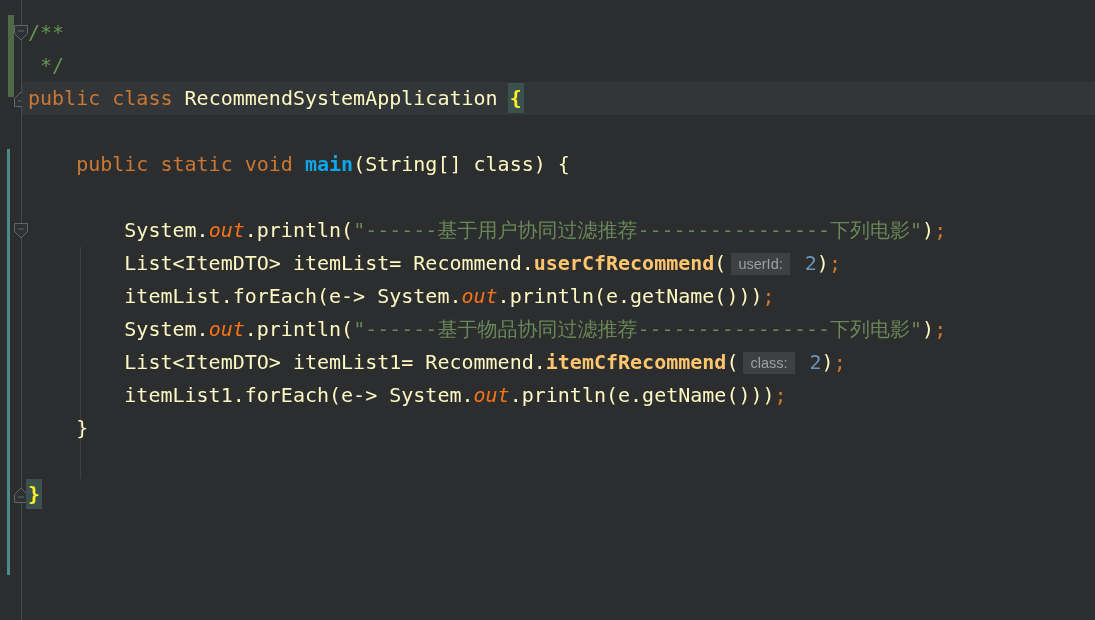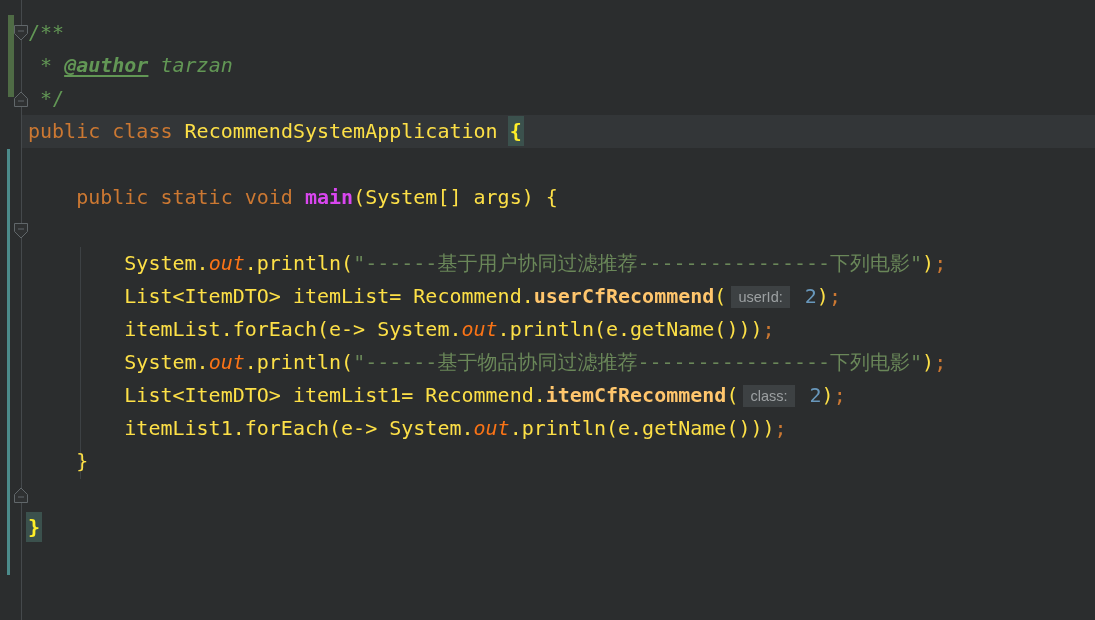--- a/index.html
+++ b/index.html
@@ -21,27 +21,27 @@
   .code { position: absolute; left: 0; top: 16px; right: 0; }
   .line {
     height: 33px; line-height: 33px; white-space: pre;
     margin-left: 22px; padding-left: 6px;
     font: 20px/33px "DejaVu Sans Mono", monospace;
     color: #a9b7c6;
   }
   .line.current { background: #333638; }
   
   .tk-kw     { color: #cc7832; }
-  .tk-def    { color: #fde047; }
+  .tk-def    { color: #fef9c3; }
   .tk-doc    { color: #629755; }
   .tk-doctag { color: #629755; font-style: italic; font-weight: bold;
                text-decoration: underline; text-underline-offset: 3px; }
   .tk-docit  { color: #629755; font-style: italic; }
   .tk-ann    { color: #bbb529; }
-  .tk-fn     { color: #d946ef; font-weight: bold; }
+  .tk-fn     { color: #0ea5e9; font-weight: bold; }
   .tk-str    { color: #6a8759; }
   .tk-field  { color: #f97316; font-style: italic; }
   .tk-num    { color: #6897bb; }
   .tk-semi   { color: #cc7832; }
   .tk-sm     { color: #ffc66d; font-weight: bold; }
   .tk-brace  { color: #ffef28; background: #3b514d; font-weight: bold; padding: 3px 2px; margin: 0 -2px; }
   .tk-cmt-wave { text-decoration: underline wavy #a3a24c; text-underline-offset: 6px;
                  text-decoration-thickness: 1px; }
   .tk-cmt    { color: #7a7e80; text-decoration: underline; text-underline-offset: 2px; }
   .tk-inlay  {
@@ -77,25 +77,24 @@
             <polygon points="1.5,16.5 14.5,16.5 14.5,8.5 8,2 1.5,8.5" fill="#2f3132" stroke="#61676a"></polygon>
             <line x1="5" x2="11" y1="11" y2="11" stroke="#61676a"></line>
           </svg></div>
       </div>
   </div>
   <div id="indent-guides">
       <div class="indent-guide" style="left: 80px; top: 247px; height: 232px;"></div>
     </div>
   <div class="code" id="code-lines">
       <div class="line"><span class="tk-doc">/**</span></div>
-      <div class="line"><span class="tk-doc"> * </span><span class="tk-doctag">@author</span><span class="tk-docit"> tarzan</span></div>
       <div class="line"><span class="tk-doc"> */</span></div>
       <div class="line current"><span class="tk-kw">public class </span><span class="tk-def">RecommendSystemApplication </span><span class="tk-brace">{</span></div>
       <div class="line"></div>
-      <div class="line"><span class="tk-kw">    public static void </span><span class="tk-fn">main</span><span class="tk-def">(System[] args) {</span></div>
+      <div class="line"><span class="tk-kw">    public static void </span><span class="tk-fn">main</span><span class="tk-def">(String[] class) {</span></div>
       <div class="line"><span class="tk-def">        </span></div>
       <div class="line"><span class="tk-def">        System.</span><span class="tk-field">out</span><span class="tk-def">.println(</span><span class="tk-str">"------基于用户协同过滤推荐----------------下列电影"</span><span class="tk-def">)</span><span class="tk-semi">;</span></div>
       <div class="line"><span class="tk-def">        List&lt;ItemDTO&gt; itemList= Recommend.</span><span class="tk-sm">userCfRecommend</span><span class="tk-def">(</span><span class="tk-inlay">userId:</span><span class="tk-def"> </span><span class="tk-num">2</span><span class="tk-def">)</span><span class="tk-semi">;</span></div>
       <div class="line"><span class="tk-def">        itemList.forEach(e-&gt; System.</span><span class="tk-field">out</span><span class="tk-def">.println(e.getName()))</span><span class="tk-semi">;</span></div>
       <div class="line"><span class="tk-def">        System.</span><span class="tk-field">out</span><span class="tk-def">.println(</span><span class="tk-str">"------基于物品协同过滤推荐----------------下列电影"</span><span class="tk-def">)</span><span class="tk-semi">;</span></div>
       <div class="line"><span class="tk-def">        List&lt;ItemDTO&gt; itemList1= Recommend.</span><span class="tk-sm">itemCfRecommend</span><span class="tk-def">(</span><span class="tk-inlay">class:</span><span class="tk-def"> </span><span class="tk-num">2</span><span class="tk-def">)</span><span class="tk-semi">;</span></div>
       <div class="line"><span class="tk-def">        itemList1.forEach(e-&gt; System.</span><span class="tk-field">out</span><span class="tk-def">.println(e.getName()))</span><span class="tk-semi">;</span></div>
       <div class="line"><span class="tk-def">    }</span></div>
       <div class="line"></div>
       <div class="line"><span class="tk-brace">}</span></div>

